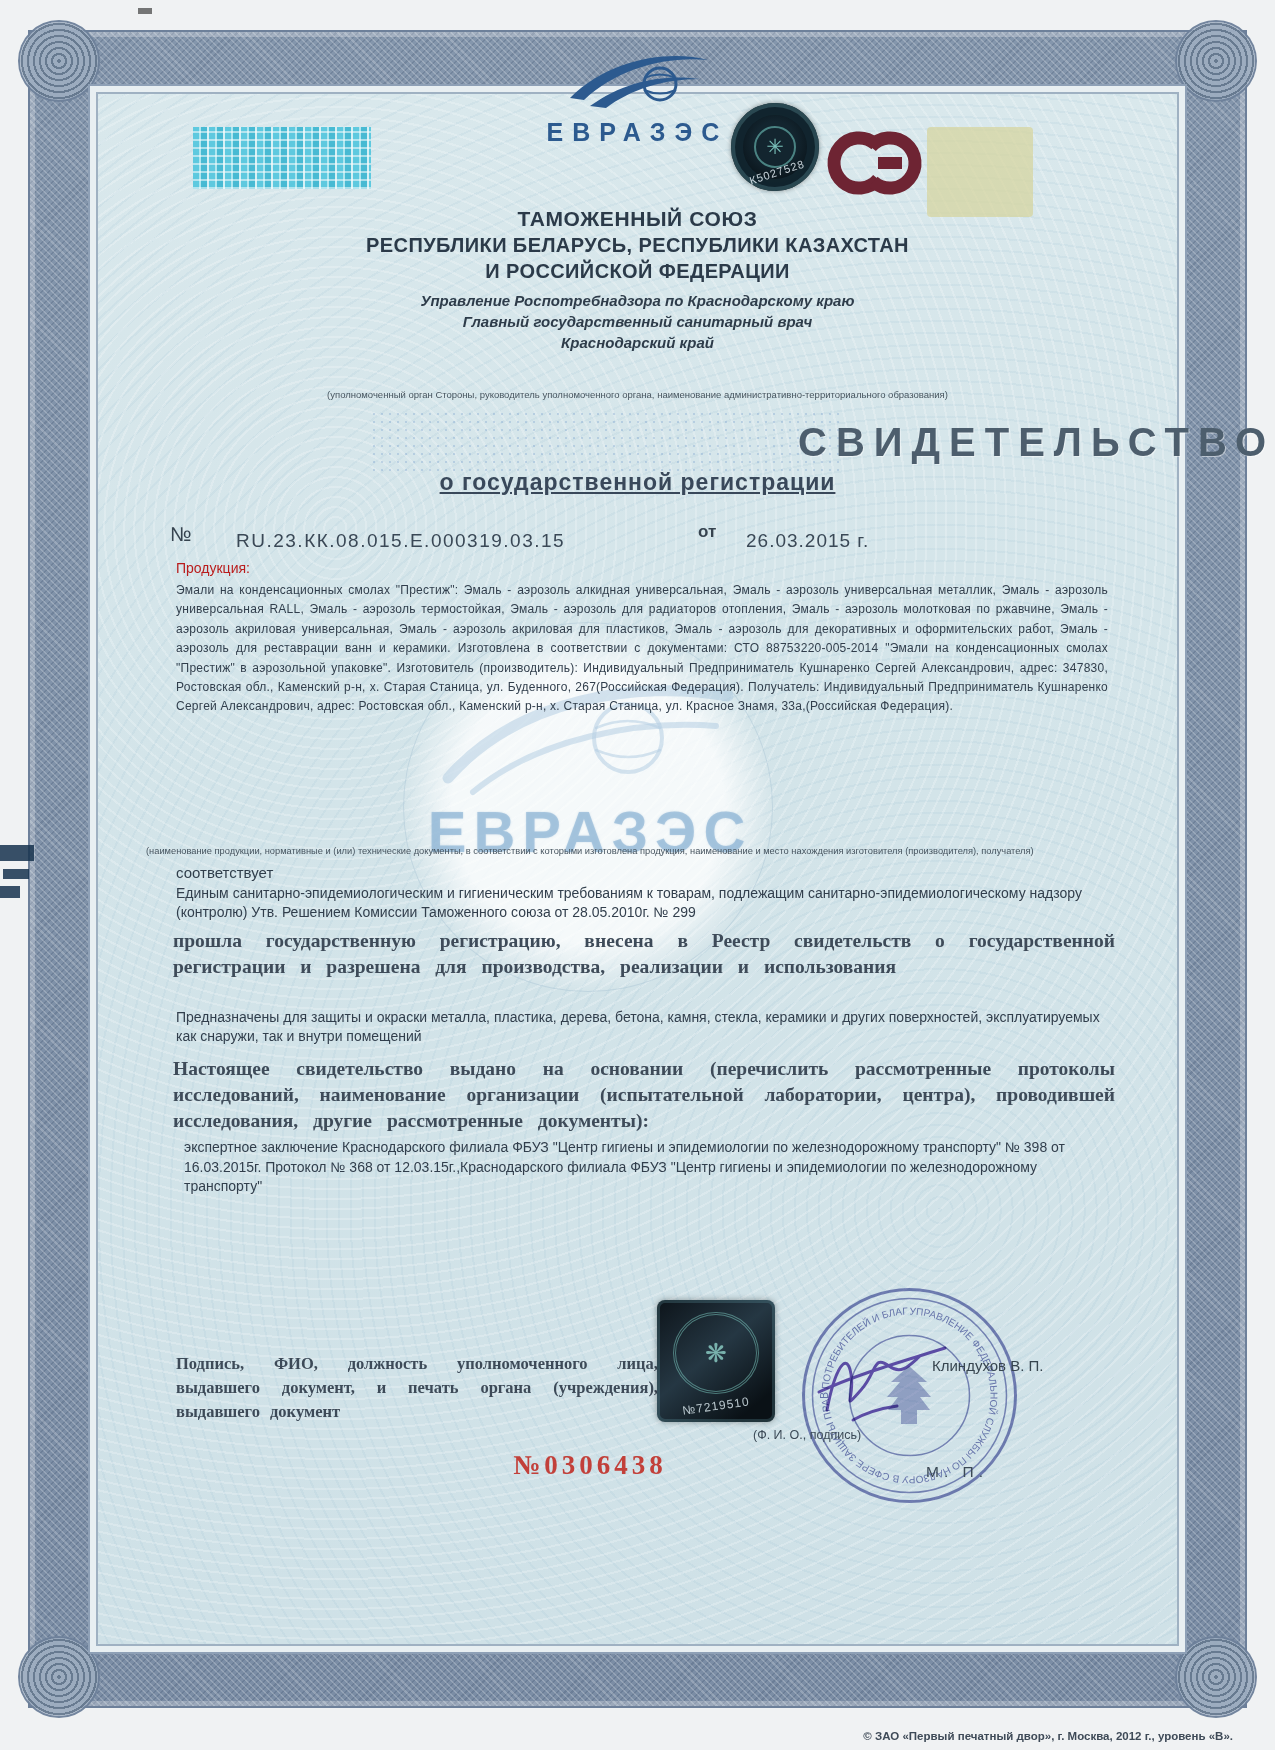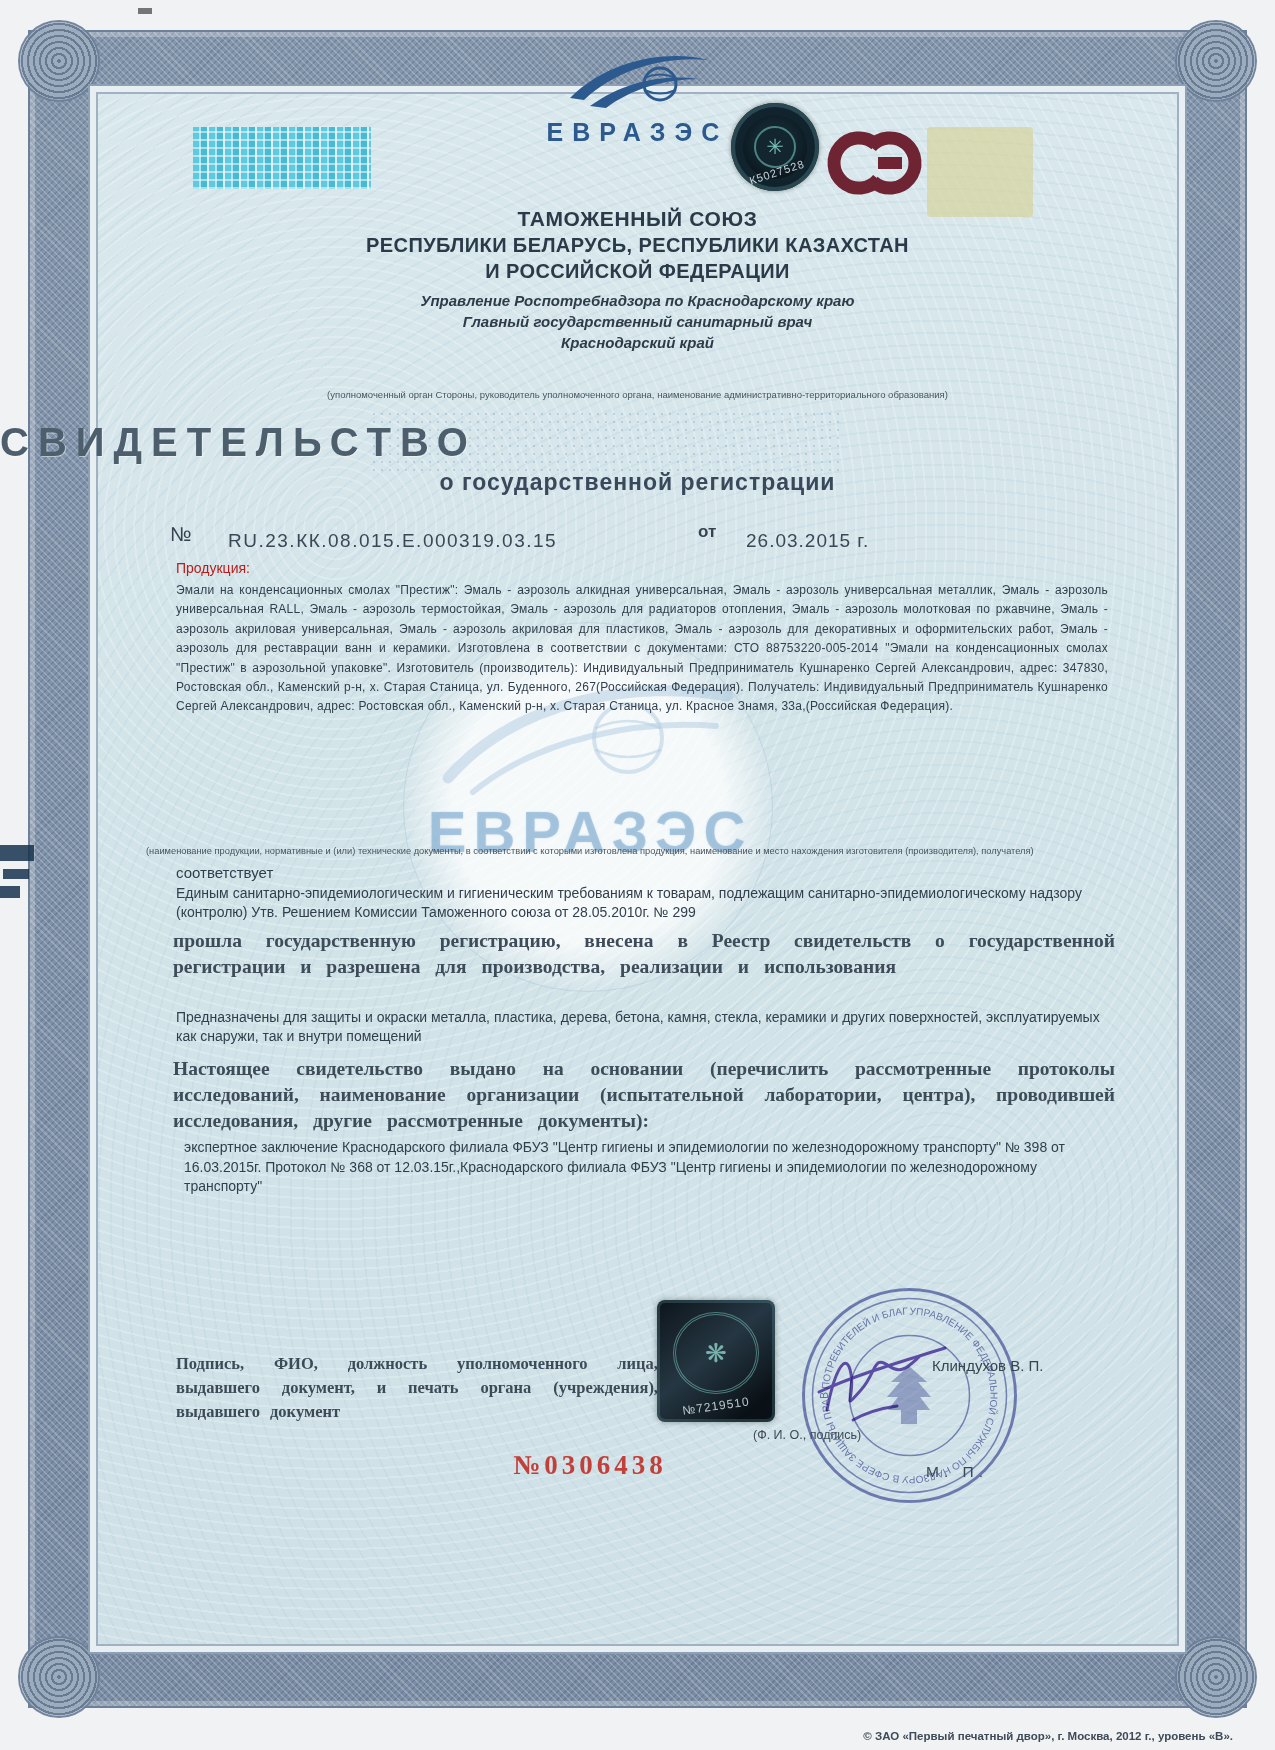--- a/index.html
+++ b/index.html
@@ -62,29 +62,29 @@
   
   .logo-top { top:46px; left:0; right:0; text-align:center; z-index:3; }
   .logo-top .etxt { display:block; margin-top:2px; font-size:25px; font-weight:bold; letter-spacing:9px; color:#2c5a8f; }
   .union { top:205px; left:0; right:0; text-align:center; z-index:3; color:#2b3a49; }
   .union .l1 { font-size:21px; font-weight:bold; letter-spacing:.6px; line-height:27px; }
   .union .l2, .union .l3 { font-size:20px; font-weight:bold; letter-spacing:.4px; line-height:26px; }
   .authority { top:290px; left:0; right:0; text-align:center; z-index:3; color:#2e3c4a; }
   .authority div { font-size:15px; font-weight:600; line-height:21px;font-style:italic; }
   .auth-caption { top:389px; left:0; right:0; text-align:center; z-index:3; font-size:9.5px; color:#47555f; }
 
-  .doc-title { top:420px; left:0; right:0; text-align:left; z-index:3;
+  .doc-title { top:420px; left:0; right:0; text-align:right; z-index:3;
     font-size:40px; font-weight:800; letter-spacing:9px; color:#4d5e6d;
     text-shadow:1px 1px 0 rgba(255,255,255,.45); }
   .doc-subtitle { top:469px; left:0; right:0; text-align:center; z-index:3;
-    font-size:23px; font-weight:bold; letter-spacing:1px; color:#39485a; }
+    font-size:23px; font-weight:bold; letter-spacing:1px; color:#39485a;text-decoration:underline; }
 
   
   .reg-no-label { top:523px; left:170px; font-size:20px; color:#36434f; z-index:3; }
-  .reg-no { top:530px; left:228px; font-size:19px; letter-spacing:1.5px; color:#3a4856; font-weight:500; z-index:3; }
+  .reg-no { top:530px; left:236px; font-size:19px; letter-spacing:1.5px; color:#3a4856; font-weight:500; z-index:3; }
   .reg-date-label { top:522px; left:698px; font-size:17px; font-weight:bold; color:#36434f; z-index:3; }
   .reg-date { top:530px; left:746px; font-size:19px; letter-spacing:1px; color:#3a4856; font-weight:500; z-index:3; }
 
   
   .product-label { top:560px; left:176px; font-size:14px; font-weight:500; color:#b91c1c; z-index:3;text-align:right; }
   .product-text { top:581px; left:176px; width:932px; font-size:12px; line-height:19.4px;
     letter-spacing:.25px; text-align:justify; color:#313e4c; z-index:3; }
   .product-caption { top:846px; left:146px; font-size:9.3px; white-space:nowrap; color:#46545f; z-index:3; }
   .lead-conform { top:864px; left:176px; font-size:15px; color:#303e4b; z-index:3; }
   .conform-text { top:884px; left:176px; width:932px; font-size:14px; line-height:19px; color:#313e4c; z-index:3; }

